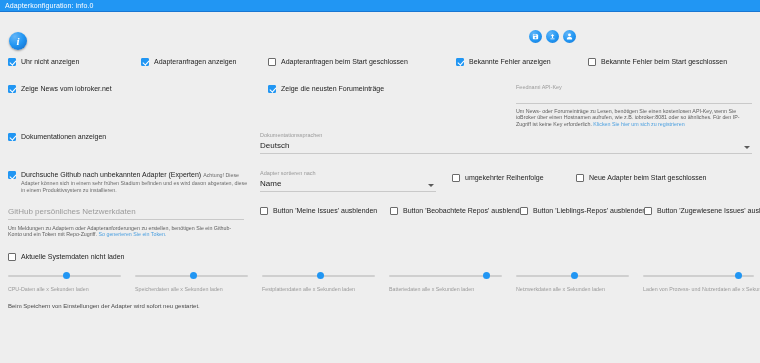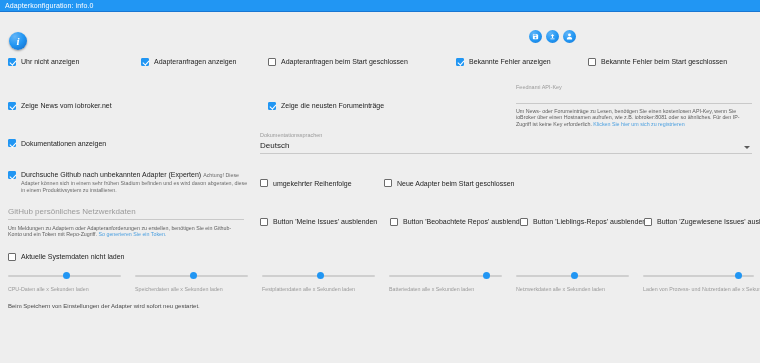--- a/index.html
+++ b/index.html
@@ -78,21 +78,20 @@
     cursor: pointer;
   }
   .circle-btn svg { display:block; }
 
   
   .row {
     position: absolute;
     left: 0;
     width: 760px;
     display: flex;
-    align-items: center;
   }
   .cell { box-sizing: border-box; padding-left: 8px; }
 
   
   .cb {
     display: inline-flex;
     align-items: center;
     gap: 5px;
     cursor: pointer;
     vertical-align: top;
@@ -327,20 +326,29 @@
   <div class="row" style="top:170px;">
     <div class="cell" style="width:252px;">
       <label class="cb" style="align-items:flex-start;">
         <span class="box on" style="margin-top:1px;"></span>
         <span>
           <span class="cb-label" style="white-space:normal;">Durchsuche Github nach unbekannten Adapter (Experten)</span>
           <span class="inline-hint">Achtung! Diese Adapter können sich in einem sehr frühen Stadium befinden und es wird davon abgeraten, diese in einem Produktivsystem zu installieren.</span>
         </span>
       </label>
     </div>
+    <div class="cell" style="width:192px;padding-right:8px;">
+      <div class="field">
+        <div class="field-label">Adapter sortieren nach</div>
+        <div class="field-value">
+          <span>Name</span>
+          <span class="caret"></span>
+        </div>
+      </div>
+    </div>
     <div class="cell" style="width:124px;padding-top:3px;">
       <label class="cb">
         <span class="box"></span>
         <span class="cb-label">umgekehrter Reihenfolge</span>
       </label>
     </div>
     <div class="cell" style="width:192px;padding-top:3px;">
       <label class="cb">
         <span class="box"></span>
         <span class="cb-label">Neue Adapter beim Start geschlossen</span>

